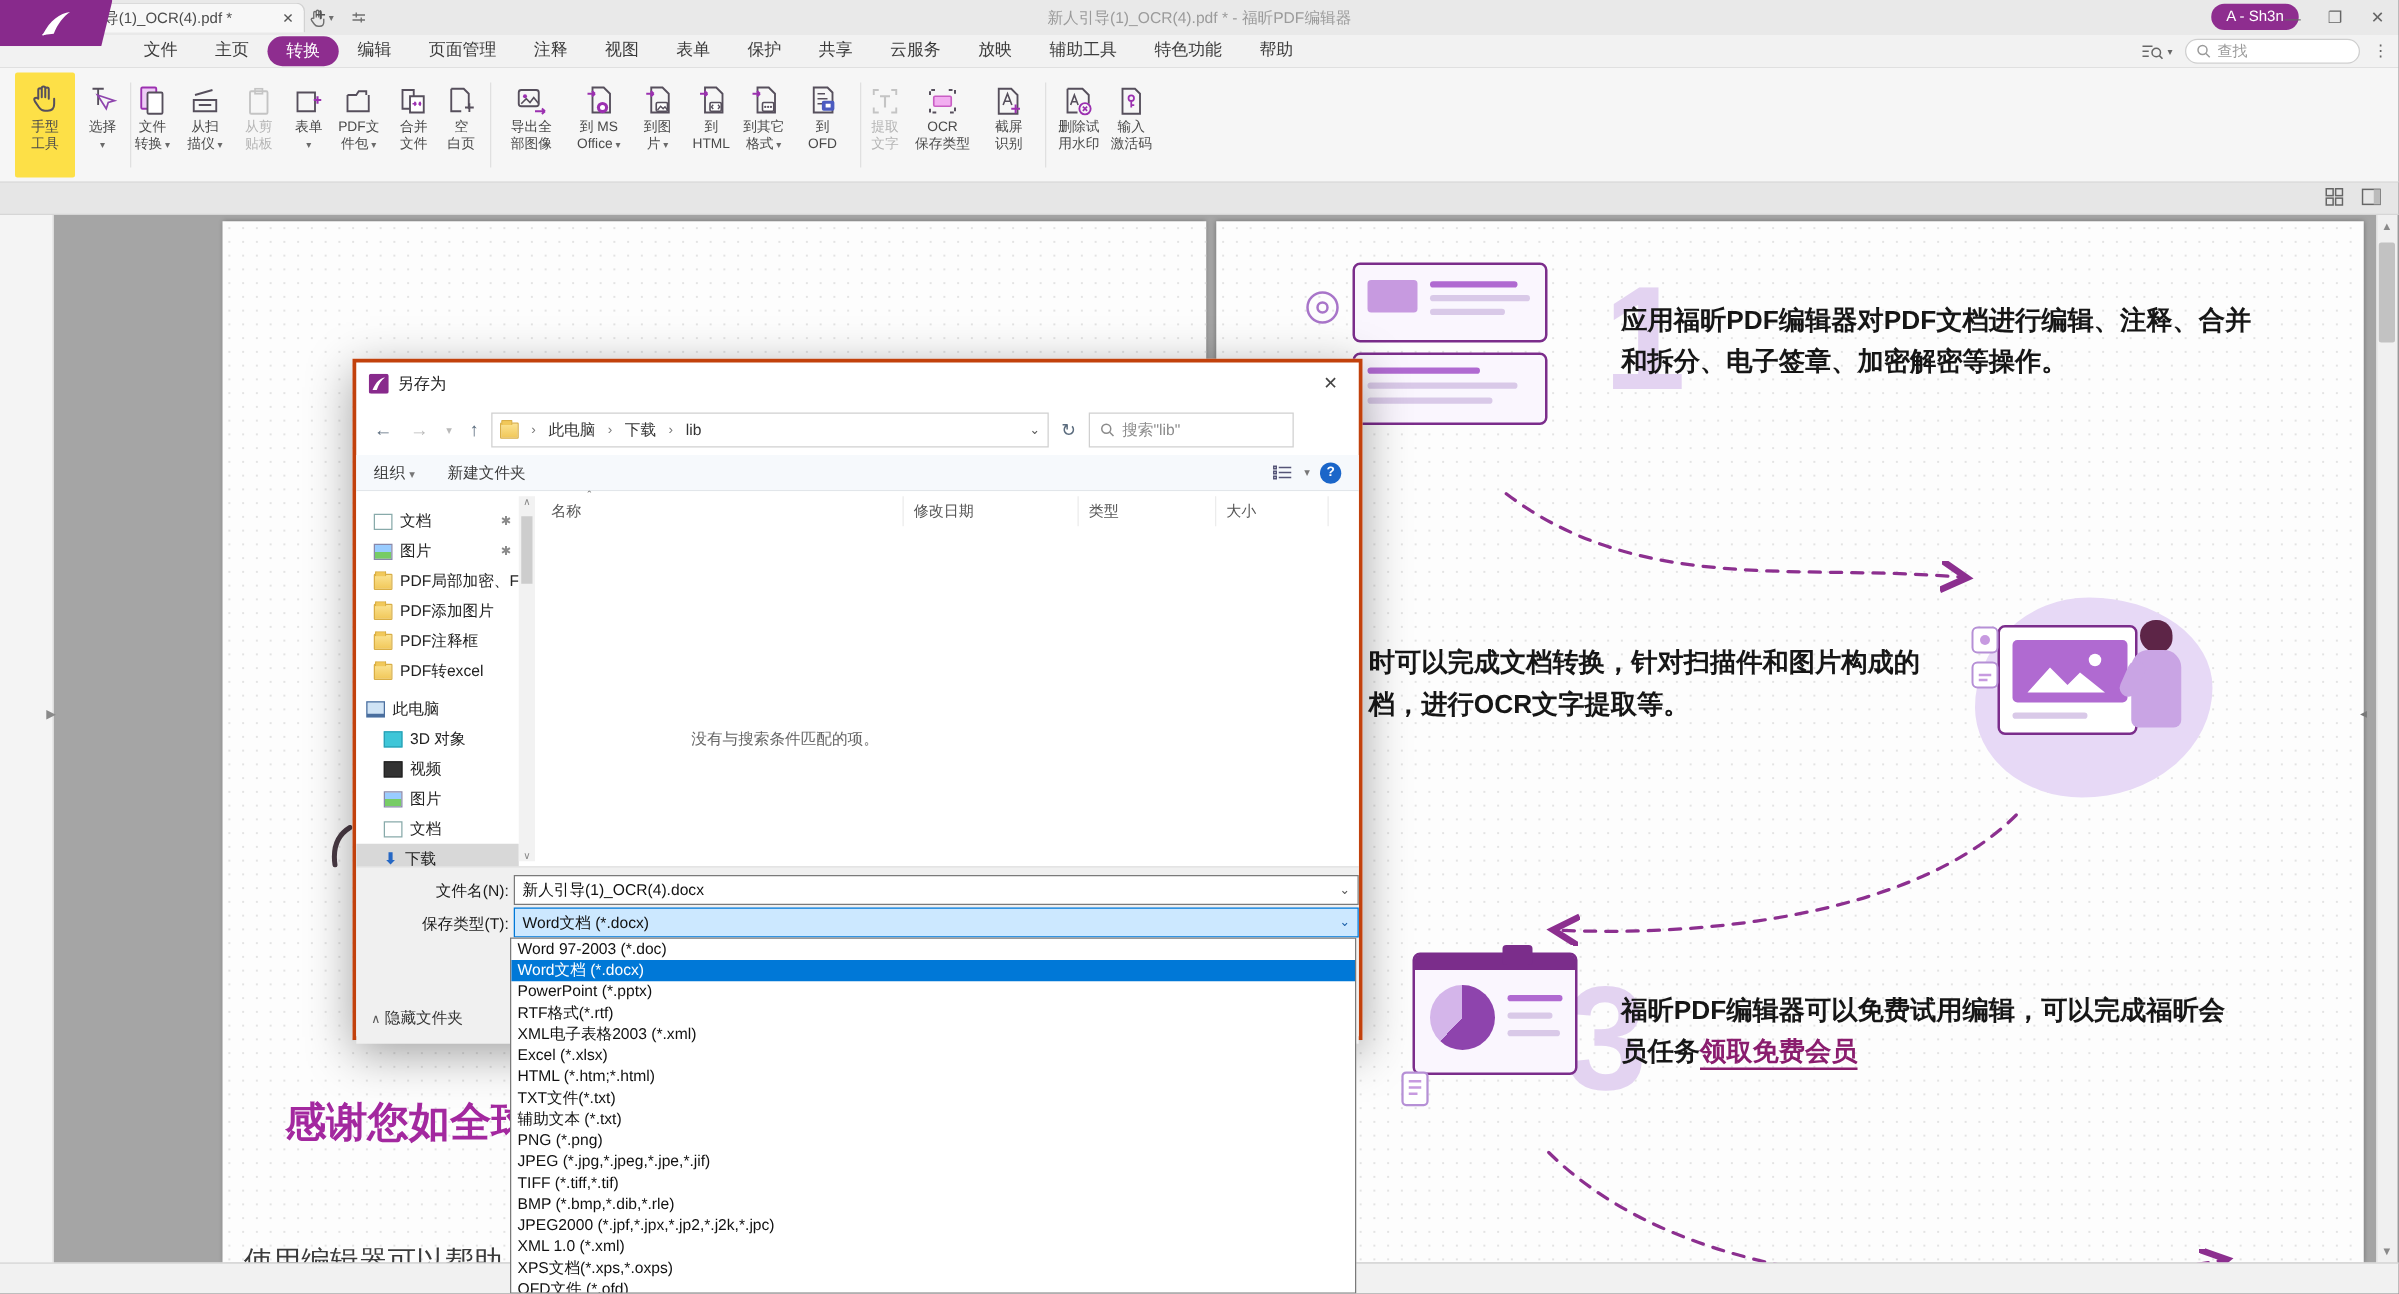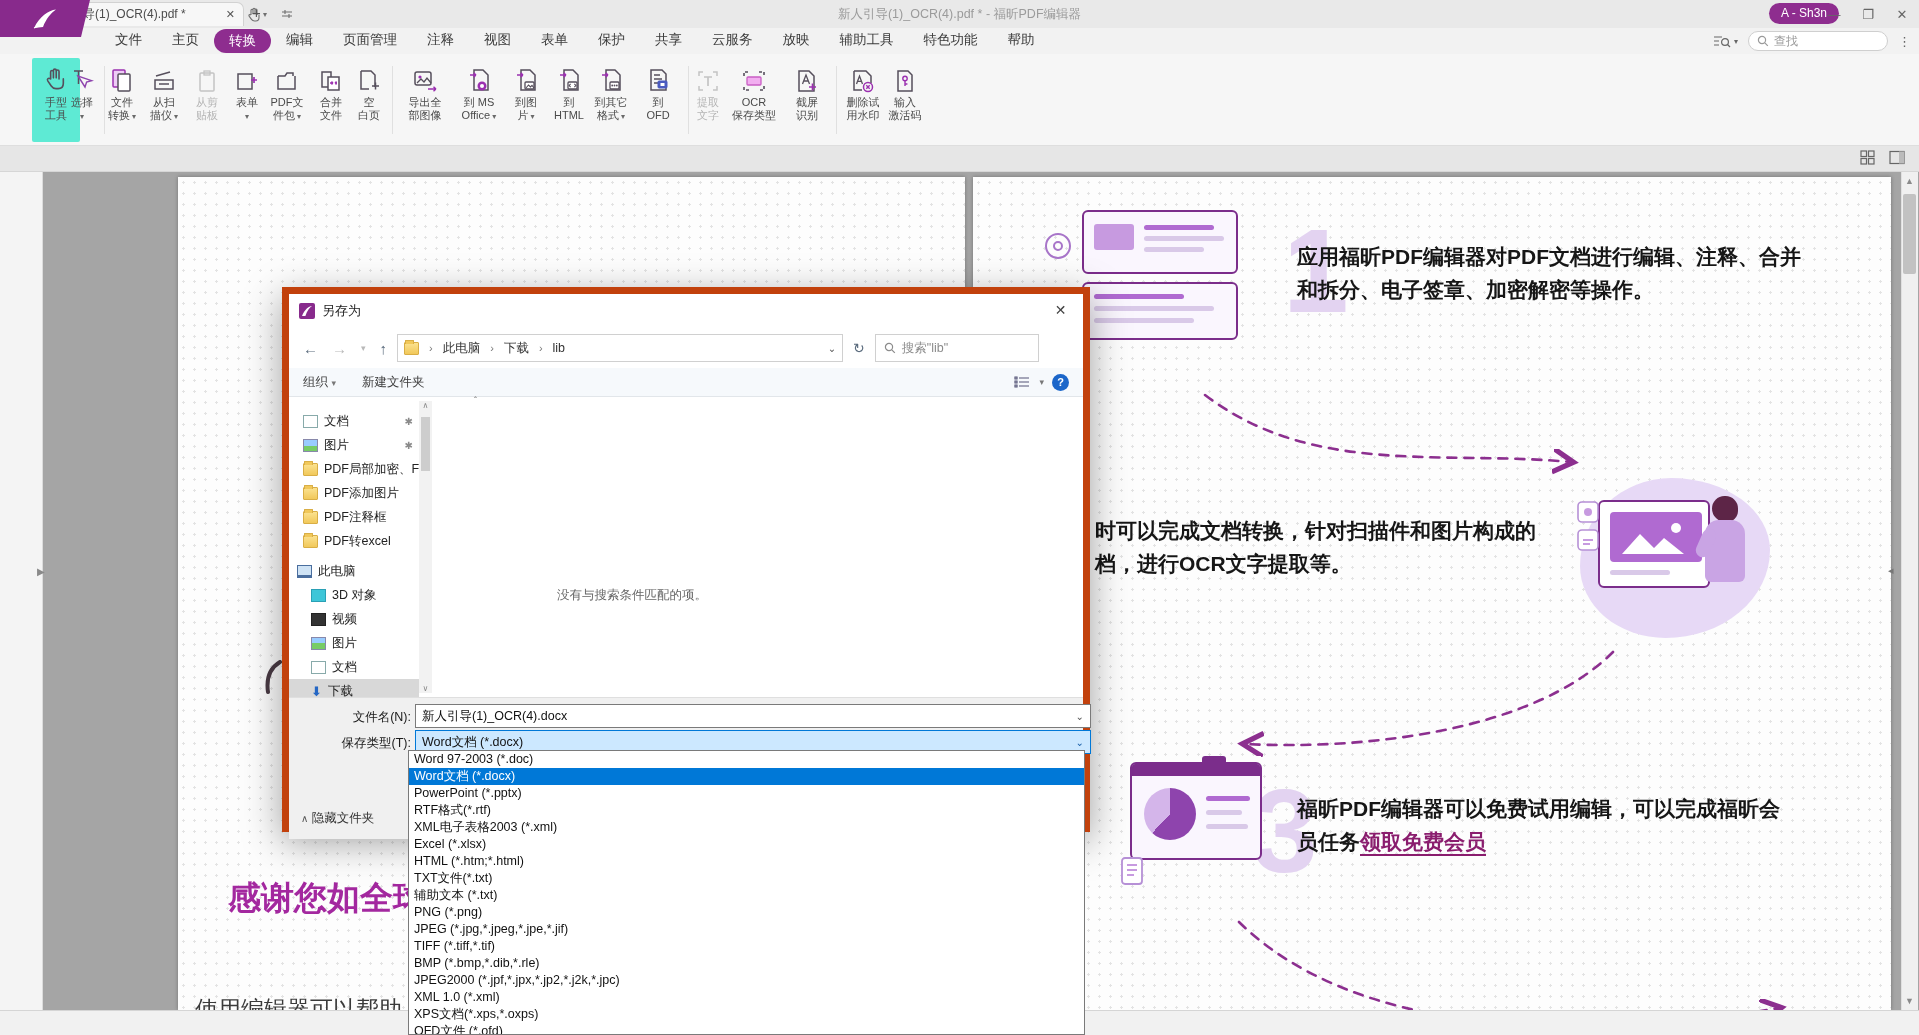--- a/index.html
+++ b/index.html
@@ -18,21 +18,21 @@
   .menubar{left:0;top:28px;width:1919px;height:26px;background:#f2f2f2;display:flex;align-items:center;}
   .menu-items{display:flex;margin-left:100px;}
   .menu-item{padding:2px 15px;font-size:13.5px;color:#3b3b3b;cursor:default;}
   .menu-item.active{background:#8e2d8f;color:#fff;border-radius:12px;padding:3px 15px;}
   .menu-right{position:absolute;right:8px;top:31px;display:flex;align-items:center;gap:10px;}
   .find-box{width:140px;height:20px;border:1px solid #cfcfcf;border-radius:11px;background:#fff;display:flex;align-items:center;padding:0 8px;gap:5px;color:#9a9a9a;font-size:12px;}
   
   .ribbon{left:0;top:54px;width:1919px;height:92px;background:#f6f6f6;border-bottom:1px solid #dedede;}
   .ritem{position:absolute;top:4px;width:48px;height:84px;text-align:center;font-size:11px;color:#4a4a4a;line-height:13px;}
   .ritem .ric{height:38px;display:flex;align-items:flex-end;justify-content:center;padding-bottom:2px;}
-  .ritem.pressed{background:#5eead4;border-radius:2px;margin-left:20px;}
+  .ritem.pressed{background:#fde047;border-radius:2px;}
   .ritem.disabled{color:#b5b5b5;}
   .ritem.disabled svg *{stroke:#c4c4c4 !important;fill:none !important;}
   .ritem .l2.arr::after{content:" ▾";font-size:8px;color:#6a6a6a;}
   .rdiv{position:absolute;top:12px;width:1px;height:68px;background:#e0e0e0;}
   
   .tabbar{left:0;top:146px;width:1919px;height:26px;background:#e6e6e6;border-bottom:1px solid #d6d6d6;}
   .doctab{left:38px;top:2px;width:206px;height:24px;background:#f7f7f7;border:1px solid #d2d2d2;border-bottom:none;border-radius:7px 7px 0 0;display:flex;align-items:center;padding:0 8px;font-size:12px;color:#4c4c4c;gap:8px;}
   .doctab .tlabel{flex:1;white-space:nowrap;overflow:hidden;}
   .tab-plus{left:252px;top:4px;font-size:15px;color:#555;}
   .tabbar-right{position:absolute;right:14px;top:150px;display:flex;gap:14px;color:#666;}
@@ -55,21 +55,21 @@
   .vscroll{left:1901px;top:172px;width:17px;height:838px;background:#f0f0f0;border-left:1px solid #e0e0e0;}
   .vthumb{left:1903px;top:194px;width:13px;height:80px;background:#c2c2c2;border-radius:2px;}
   .varrow{left:1901px;width:17px;height:18px;color:#8a8a8a;font-size:9px;text-align:center;line-height:18px;}
   
   .statusbar{left:0;top:1010px;width:1919px;height:25px;background:#f1f1f1;border-top:1px solid #d5d5d5;display:block;z-index:2;}
   .sb-el{position:absolute;top:3px;height:19px;display:flex;align-items:center;color:#555;}
   .pagebox{border:1px solid #c3c3c3;background:#fff;padding:0 10px;font-size:12px;height:19px;line-height:18px;color:#333;}
   .zoomtrack{width:80px;height:3px;background:#c9c9c9;border-radius:2px;position:relative;}
   .zoomthumb{position:absolute;left:6px;top:-4px;width:10px;height:11px;background:#fdfdfd;border:1px solid #9a9a9a;border-radius:2px;}
   
-  .dialog{left:282px;top:287px;width:808px;height:545px;background:#fff;border:7px solid #c2410c;box-shadow:0 10px 36px rgba(0,0,0,.38);z-index:40;padding-left:32px;}
+  .dialog{left:282px;top:287px;width:808px;height:545px;background:#fff;border:3px solid #c2410c;box-shadow:0 10px 36px rgba(0,0,0,.38);z-index:40;padding-left:32px;}
   .dlg-title{position:absolute;left:0;top:0;width:100%;height:34px;display:flex;align-items:center;padding:0 10px;font-size:13px;color:#222;gap:7px;}
   .dlg-close{position:absolute;right:0;top:0;width:45px;height:32px;text-align:center;line-height:32px;font-size:14px;color:#444;}
   .navrow{position:absolute;left:0;top:34px;width:100%;height:40px;display:flex;align-items:center;padding:0 10px;gap:6px;}
   .navbtn{color:#5a6b7d;font-size:15px;padding:0 4px;}
   .navbtn.dis{color:#b9b9b9;}
   .addr{height:28px;border:1px solid #d0d0d0;background:#fff;display:flex;align-items:center;font-size:12.5px;color:#333;padding:0 6px;gap:6px;flex:0 0 446px;}
   .crumb-sep{color:#777;font-size:11px;padding:0 4px;}
   .searchbox{height:28px;border:1px solid #d0d0d0;background:#fff;display:flex;align-items:center;font-size:12.5px;color:#8b8b8b;padding:0 8px;gap:6px;width:164px;}
   .cmdband{position:absolute;left:0;top:74px;width:100%;height:29px;background:#f6f9fc;border-bottom:1px solid #e2e6ea;display:flex;align-items:center;padding:0 14px;font-size:12.5px;color:#3c3c3c;gap:26px;}
   .helpdot{width:17px;height:17px;border-radius:50%;background:#1b66c9;color:#fff;font-size:11px;font-weight:bold;text-align:center;line-height:17px;}
@@ -747,20 +747,26 @@
             <span style="color:#2567c4;font-weight:bold;font-size:13px;">⬇</span>
             <span>下载</span>
           </div>
       </div>
       <div class="treescroll">
         <div style="position:absolute;left:0;top:0;width:13px;">∧</div>
         <div class="tscroll-thumb"></div>
         <div style="position:absolute;left:0;bottom:0;width:13px;">∨</div>
       </div>
       <div class="sortmark">ˆ</div>
+      <div class="flist-head">
+        <div class="fcol" style="width:290px;">名称</div>
+        <div class="fcol" style="width:140px;">修改日期</div>
+        <div class="fcol" style="width:110px;">类型</div>
+        <div class="fcol" style="width:90px;">大小</div>
+      </div>
       <div class="emptymsg">没有与搜索条件匹配的项。</div>
     </div>
 
     <div class="dlg-bottom">
       <div class="flabel" style="left:26px;top:11px;">文件名(N):</div>
       <div class="fninput">
         <span>新人引导(1)_OCR(4).docx</span>
         <span class="chev">⌄</span>
       </div>
       <div class="flabel" style="left:26px;top:37px;">保存类型(T):</div>

